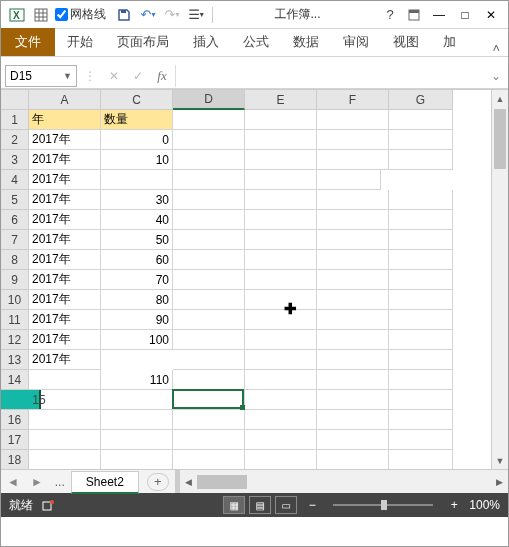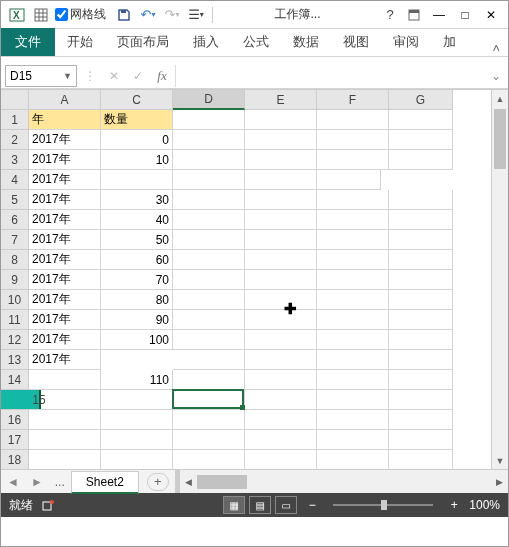--- a/index.html
+++ b/index.html
@@ -10,21 +10,21 @@
   .titlebar .icon, .titlebar .btn { width: 24px; height: 24px; display: flex; align-items: center; justify-content: center; color: #444; font-size: 13px; }
   .titlebar .chk { margin: 0 2px; }
   .titlebar .gridlines { font-size: 12px; color: #333; margin-right: 6px; }
   .titlebar .sep { width: 1px; height: 16px; background: #ccc; margin: 0 4px; }
   .titlebar .title { flex: 1; text-align: center; font-size: 12px; color: #333; }
   .titlebar .winbtns { display: flex; }
   .titlebar .winbtns div { width: 26px; text-align: center; }
   
   
   .ribbon { height: 28px; display: flex; align-items: flex-end; border-bottom: 1px solid #d4d4d4; font-size: 13px; }
-  .ribbon .file { background: #0f766e; color: #fff; padding: 5px 14px; height: 28px; display: flex; align-items: center; }
+  .ribbon .file { background: #a16207; color: #fff; padding: 5px 14px; height: 28px; display: flex; align-items: center; }
   .ribbon .tab { padding: 5px 12px; color: #444; cursor: pointer; }
   .ribbon .spacer { flex: 1; }
   .ribbon .collapse { padding: 0 8px; color: #666; }
   
   
   .fbar-row { height: 26px; display: flex; align-items: center; border-bottom: 1px solid #d4d4d4; padding: 2px 4px; gap: 2px; margin-top: 6px; }
   .namebox { width: 72px; height: 22px; border: 1px solid #b2b2b2; background: #fff; display: flex; align-items: center; padding: 0 4px; font-size: 12px; }
   .namebox .dd { margin-left: auto; color: #666; font-size: 9px; }
   .fbar-btn { width: 22px; height: 22px; display: flex; align-items: center; justify-content: center; color: #bbb; }
   .fx { font-style: italic; font-family: serif; color: #777; font-size: 13px; }
@@ -124,22 +124,22 @@
 </div>
 
 <div class="ribbon">
   <div class="file">文件</div>
   <div id="ribbon-tabs-holder" style="display:flex">
       <div class="tab">开始</div>
       <div class="tab">页面布局</div>
       <div class="tab">插入</div>
       <div class="tab">公式</div>
       <div class="tab">数据</div>
+      <div class="tab">审阅</div>
       <div class="tab">视图</div>
-      <div class="tab">审阅</div>
       <div class="tab">加</div>
     </div>
   <div class="spacer"></div>
   <div class="collapse">˄</div>
 </div>
 
 <div class="fbar-row">
   <div class="namebox">
     <span>D15</span>
     <span class="dd">▼</span>

